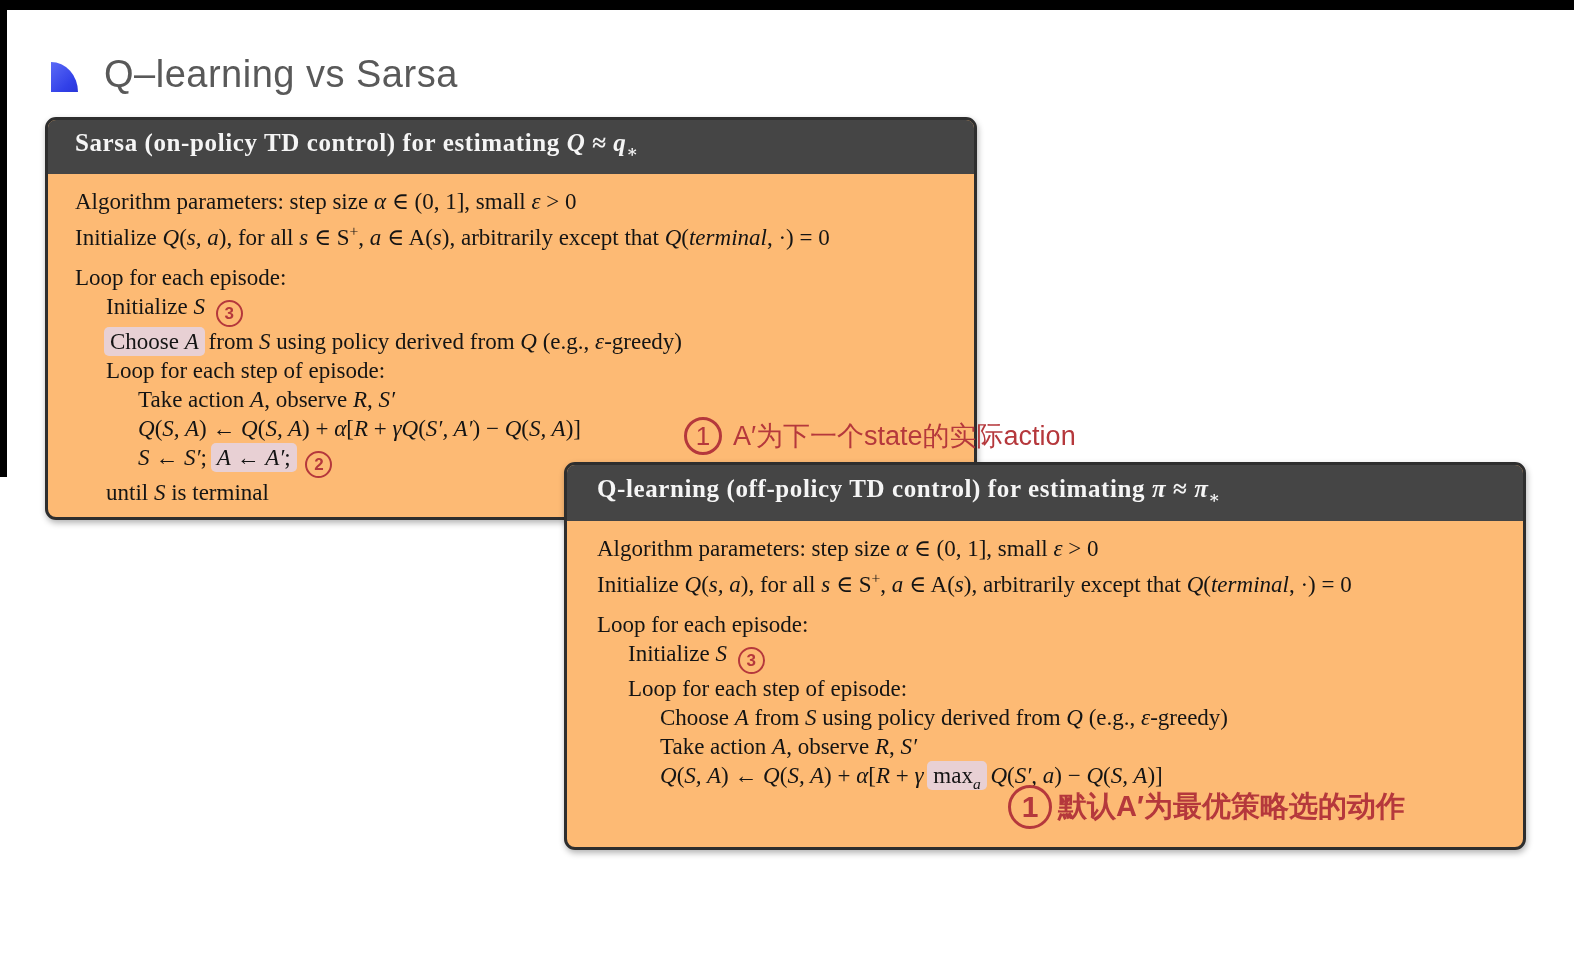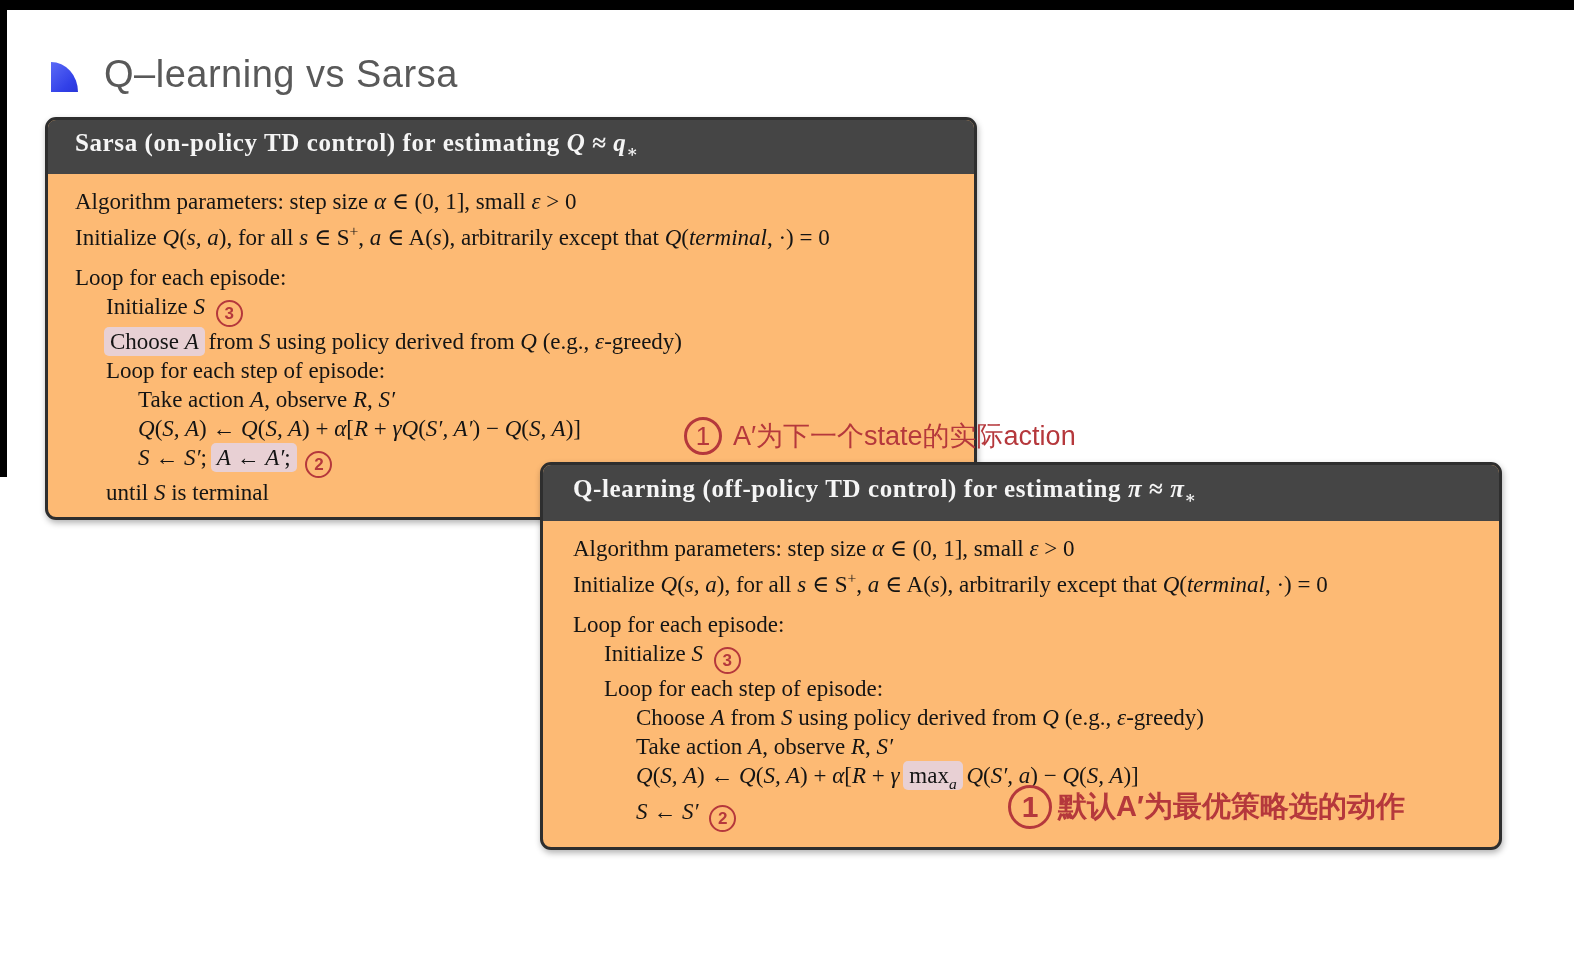--- a/index.html
+++ b/index.html
@@ -19,21 +19,21 @@
   h1.page-title{
     margin:0 0 0 26px;font-size:38px;font-weight:500;color:#595959;
     font-family:"Liberation Sans",sans-serif;line-height:44px;letter-spacing:0.5px;
   }
 
   .algo-box{
     position:absolute;background:#fdba74;border:3px solid #2e2e2e;border-radius:11px;
     box-shadow:1px 3px 6px rgba(0,0,0,0.3);overflow:hidden;box-sizing:border-box;
   }
   .sarsa-box{left:45px;top:117px;width:932px;height:403px;z-index:1;}
-  .qlearning-box{left:540px;top:462px;width:962px;height:388px;z-index:2;}
+  .qlearning-box{left:564px;top:462px;width:962px;height:388px;z-index:2;}
 
   .algo-header{
     background:#454545;color:#f5f5f5;
     font-family:"Liberation Serif","DejaVu Serif",serif;
     font-weight:bold;font-size:25px;letter-spacing:0.6px;
     padding:8px 10px 8px 27px;line-height:29px;
   }
   .qlearning-box .algo-header{padding-left:30px;padding-top:9px;padding-bottom:9px;}
 
   .algo-body{
@@ -107,21 +107,20 @@
         <div class="line ind0"><span class="rm">Algorithm parameters: step size </span><span class="it">α</span><span class="rm"> ∈ (0, 1], small </span><span class="it">ε</span><span class="rm"> &gt; 0</span></div>
         <div class="line ind0"><span class="rm">Initialize </span><span class="it">Q</span><span class="rm">(</span><span class="it">s, a</span><span class="rm">), for all </span><span class="it">s</span><span class="rm"> ∈ S</span><sup class="rm">+</sup><span class="rm">, </span><span class="it">a</span><span class="rm"> ∈ A(</span><span class="it">s</span><span class="rm">), arbitrarily except that </span><span class="it">Q</span><span class="rm">(</span><span class="it">terminal</span><span class="rm">, ·) = 0</span></div>
       </div>
     <div>
         <div class="line ind0"><span class="rm">Loop for each episode:</span></div>
         <div class="line ind1"><span class="rm">Initialize </span><span class="it">S</span><span class="rm"> </span><span class="circ">3</span></div>
         <div class="line ind1"><span class="rm">Loop for each step of episode:</span></div>
         <div class="line ind2"><span class="rm">Choose </span><span class="it">A</span><span class="rm"> from </span><span class="it">S</span><span class="rm"> using policy derived from </span><span class="it">Q</span><span class="rm"> (e.g., </span><span class="it">ε</span><span class="rm">-greedy)</span></div>
         <div class="line ind2"><span class="rm">Take action </span><span class="it">A</span><span class="rm">, observe </span><span class="it">R</span><span class="rm">, </span><span class="it">S′</span></div>
         <div class="line ind2"><span class="it">Q</span><span class="rm">(</span><span class="it">S, A</span><span class="rm">) ← </span><span class="it">Q</span><span class="rm">(</span><span class="it">S, A</span><span class="rm">) + </span><span class="it">α</span><span class="rm">[</span><span class="it">R</span><span class="rm"> + </span><span class="it">γ </span><span class="hl"><span class="rm">max</span><sub class="it">a</sub></span><span class="rm"> </span><span class="it">Q</span><span class="rm">(</span><span class="it">S′, a</span><span class="rm">) − </span><span class="it">Q</span><span class="rm">(</span><span class="it">S, A</span><span class="rm">)]</span></div>
-        <div class="line ind2"><span class="it">S</span><span class="rm"> ← </span><span class="it">S′</span><span class="rm"> </span><span class="circ">2</span></div>
       </div>
   </div>
 </section>
 
 <div class="anno anno-1">
   <span class="anno-circ">1</span>
   <span class="anno-text">A′为下一个state的实际action</span>
 </div>
 
 <div class="anno anno-2">

